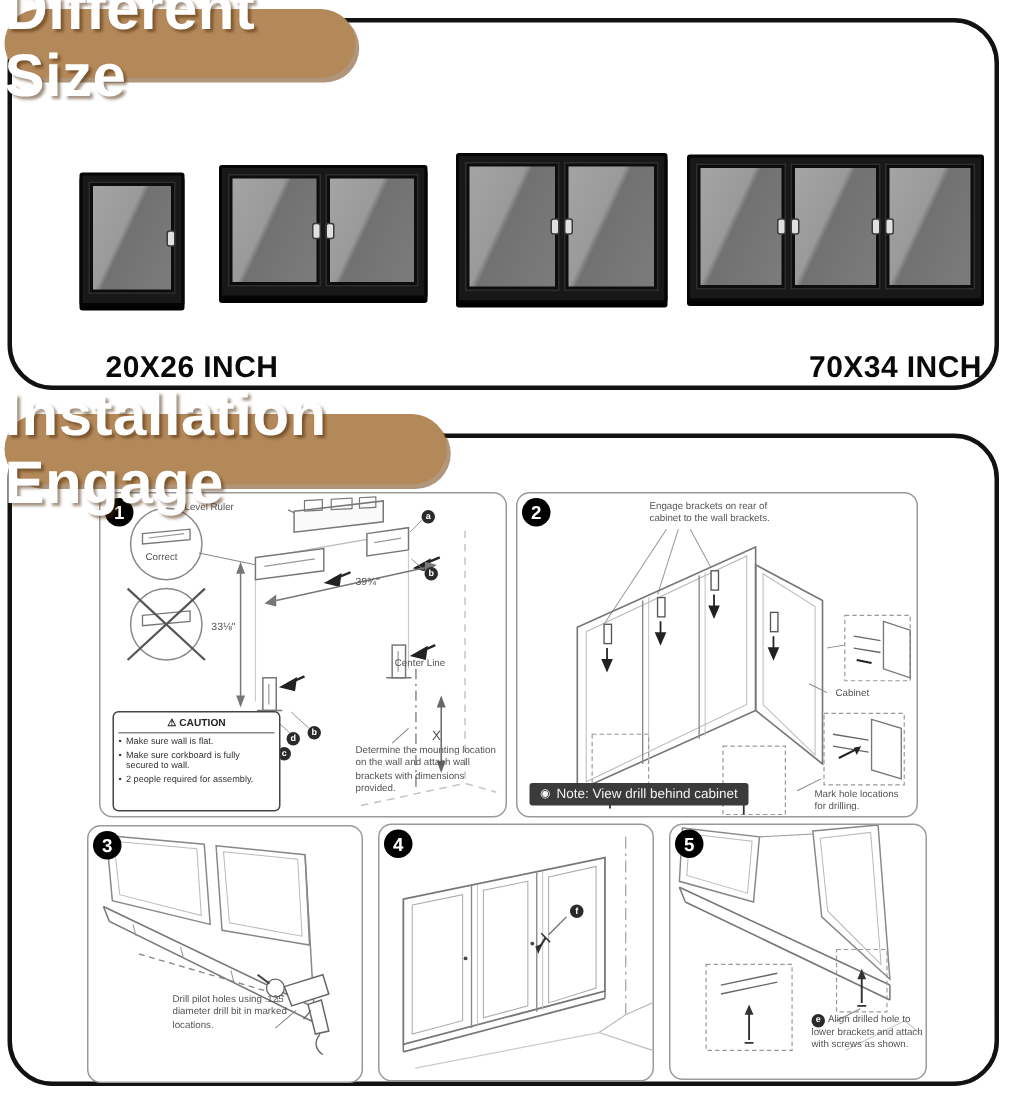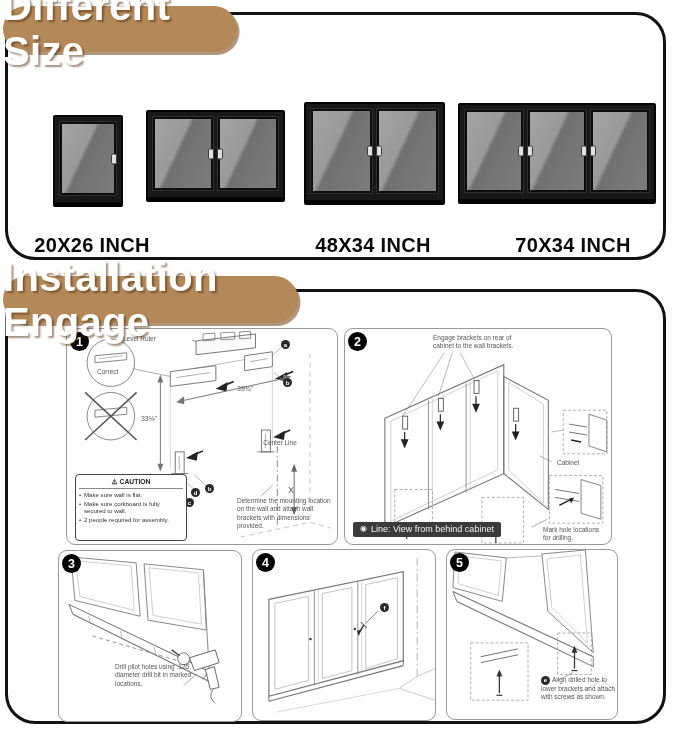--- a/index.html
+++ b/index.html
@@ -26,22 +26,22 @@
   #cab3{left:296px;top:87px;width:141px;height:100px;}
   #cab4{left:450px;top:88px;width:198px;height:98px;}
   .door{flex:1;position:relative;border:1.5px solid #2e2e2e;background:#0d0d0d;padding:2px;display:flex;}
   .glass{flex:1;position:relative;
          background:linear-gradient(115deg,#a4a4a4 0%,#9a9a9a 40%,#717171 45%,#7c7c7c 100%);}
   .knob{position:absolute;top:50%;transform:translateY(-50%);width:4px;height:9px;
         background:#e0e0e0;border:1px solid #3a3a3a;border-radius:2px;z-index:2;}
   .kr{right:-3px;} .kl{left:-3px;}
 
   .szlabel{position:absolute;top:219px;width:130px;text-align:center;font-weight:bold;
-           font-size:20px;color:#0a0a0a;letter-spacing:.3px;}
-  #sz1{left:19px;} #sz2{left:143px;} #sz3{left:300px;} #sz4{left:500px;}
+           font-size:20px;color:#0a0a0a;letter-spacing:.3px;margin-left:36px;}
+  #sz1{left:19px;} #sz2{left:143px;} #sz3{left:300px;} #sz4{left:488px;}
 
   
   .panel{position:absolute;border:1px solid #9a9a9a;border-radius:9px;background:#fff;box-sizing:border-box;}
   #p1{left:66px;top:328px;width:272px;height:217px;}
   #p2{left:344px;top:328px;width:268px;height:217px;}
   #p3{left:58px;top:550px;width:184px;height:172px;}
   #p4{left:252px;top:549px;width:184px;height:172px;}
   #p5{left:446px;top:549px;width:172px;height:171px;}
 
   .stepnum{position:absolute;left:3px;top:3px;width:19px;height:19px;border-radius:50%;
@@ -115,21 +115,20 @@
             <span class="knob kl"></span>
           </div>
         </div>
         <div class="door">
           <div class="glass">
             <span class="knob kl"></span>
           </div>
         </div>
       </div>
     <div class="szlabel" id="sz1">20X26 INCH</div>
-    <div class="szlabel" id="sz3">48X34 INCH</div>
     <div class="szlabel" id="sz4">70X34 INCH</div>
   </div>
   <div class="pill" id="pill1">Different Size</div>
 
   <div class="sec" id="sec2"></div>
   <div class="pill" id="pill2">Installation Engage</div>
 
   <div class="panel" id="p1">
     <div class="stepnum">1</div>
     <svg class="art" viewBox="0 0 272 217">
@@ -296,21 +295,21 @@
       </g>
 
       <line x1="208" y1="134" x2="196" y2="128" stroke="#888" stroke-width="0.7"></line>
       <line x1="204" y1="192" x2="188" y2="200" stroke="#888" stroke-width="0.7"></line>
     </svg>
     <div class="lbl" style="left:88px;top:5px;width:84px;">Engage brackets on rear of cabinet to the wall brackets.</div>
     <div class="lbl" style="left:212px;top:130px;">Cabinet</div>
     <div class="lbl" style="left:198px;top:197px;width:62px;">Mark hole locations for drilling.</div>
     <div class="badge">
       <span class="eye">◉</span>
-      <span>Line: View from behind cabinet</span>
+      <span>Note: View drill behind cabinet</span>
     </div>
   </div>
 
   <div class="panel" id="p3">
     <div class="stepnum">3</div>
     <svg class="art" viewBox="0 0 184 172">
 
       <g fill="none">
         <polygon points="12,6 78,12 82,66 16,50" stroke="#888" stroke-width="1"></polygon>
         <polygon points="17,10 73,15 76,60 21,46" stroke="#bbb" stroke-width="0.7"></polygon>

